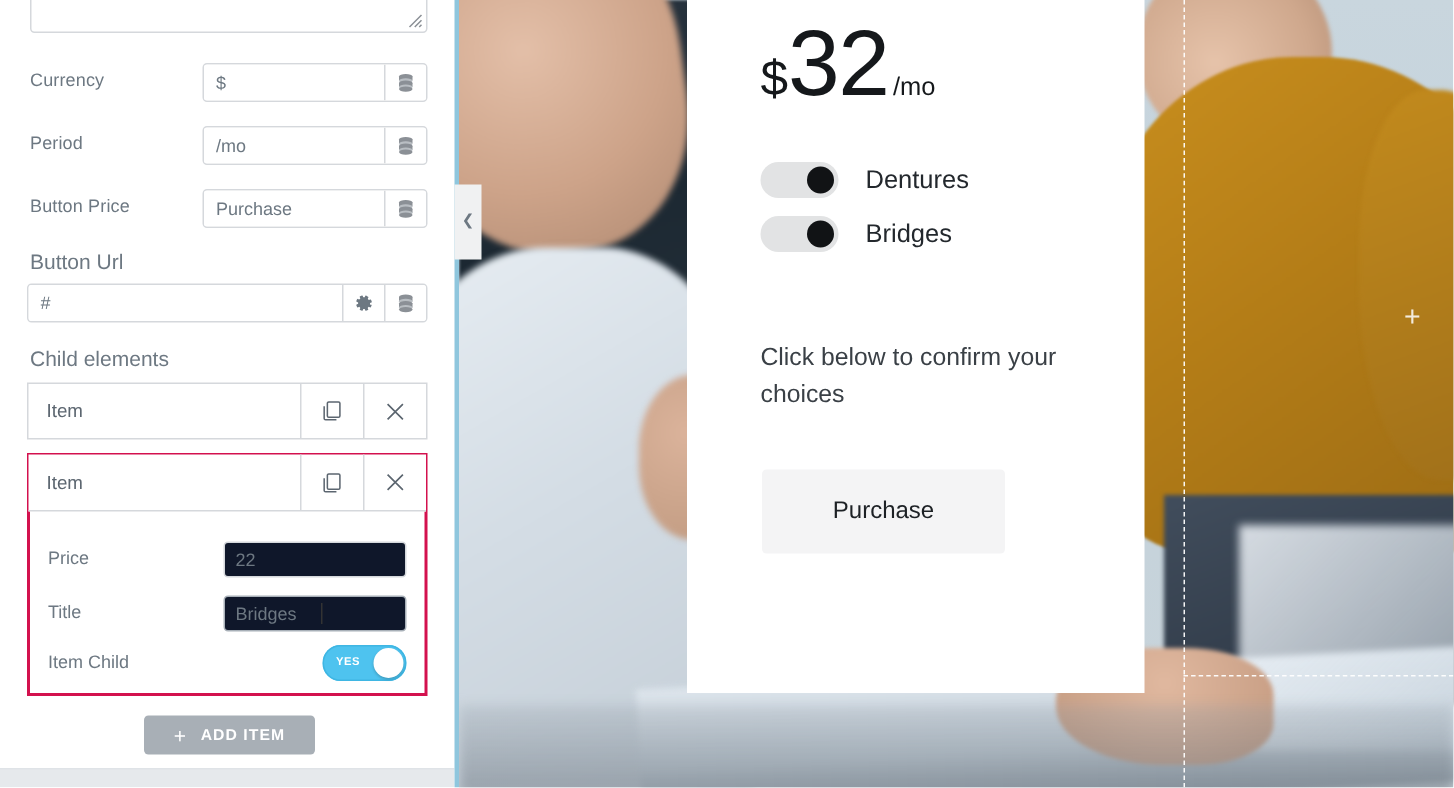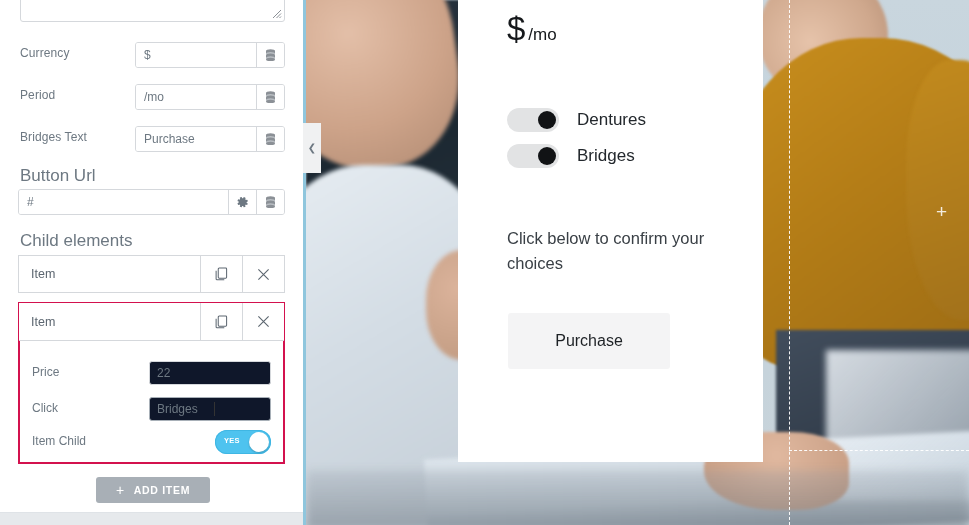--- a/index.html
+++ b/index.html
@@ -67,21 +67,21 @@
     position: absolute;
     left: 20px; top: 4px;
     font-size: 12px;
     color: #6d7882;
     letter-spacing: 0.1px;
     white-space: nowrap;
   }
   .field-label-block {
     position: absolute;
     left: 20px;
-    font-size: 17px;
+    font-size: 14px;
     color: #6d7882;
     white-space: nowrap;
   }
 
   .input-combo {
     position: absolute;
     right: 18px; top: 0;
     height: 26px;
     display: flex;
     align-items: stretch;
@@ -542,21 +542,21 @@
               <ellipse cx="5.5" cy="6.3" rx="4.5" ry="1.7" fill="#8b9096"></ellipse>
               <rect x="1" y="6.3" width="9" height="2.6" fill="#8b9096"></rect>
               <ellipse cx="5.5" cy="9" rx="4.5" ry="1.7" fill="#b9bec3"></ellipse>
               <ellipse cx="5.5" cy="10.4" rx="4.5" ry="1.7" fill="#8b9096"></ellipse>
             </svg>
           </div>
         </div>
       </div>
 
       <div class="field-row" style="top:126px;">
-        <span class="field-label">Bridges Text</span>
+        <span class="field-label">Button Price</span>
         <div class="input-combo">
           <input class="txt" value="Purchase" style="">
           <div class="addon">
             <svg width="11" height="13" viewBox="0 0 11 13">
               <ellipse cx="5.5" cy="2" rx="4.5" ry="1.7" fill="#8b9096"></ellipse>
               <rect x="1" y="2" width="9" height="2.6" fill="#8b9096"></rect>
               <ellipse cx="5.5" cy="4.8" rx="4.5" ry="1.7" fill="#b9bec3"></ellipse>
               <ellipse cx="5.5" cy="6.3" rx="4.5" ry="1.7" fill="#8b9096"></ellipse>
               <rect x="1" y="6.3" width="9" height="2.6" fill="#8b9096"></rect>
               <ellipse cx="5.5" cy="9" rx="4.5" ry="1.7" fill="#b9bec3"></ellipse>
@@ -622,21 +622,21 @@
             </svg>
           </div>
         </div>
 
         <div class="sub-field" style="top:57px;">
           <span class="sub-label">Price</span>
           <input class="sub-input" value="22" style="">
         </div>
 
         <div class="sub-field" style="top:93px;">
-          <span class="sub-label">Click</span>
+          <span class="sub-label">Title</span>
           <input class="sub-input focused" value="Bridges" style="">
           <div class="caret" style="right:68px; top:5px;"></div>
         </div>
 
         <div class="sub-field" style="top:126px;">
           <span class="sub-label">Item Child</span>
           <div class="switch-yes">
             <span class="lbl">YES</span>
             <span class="knob"></span>
           </div>
@@ -665,20 +665,21 @@
       <div class="jeans"></div>
       <div class="desk"></div>
       <div class="laptop"></div>
       <div class="hand-right"></div>
       <div class="blur-fg"></div>
     </div>
 
     <div class="price-card">
       <div class="price-line">
         <span class="cur">$</span>
+        <span class="amt">32</span>
         <span class="per">/mo</span>
       </div>
 
       <div class="feature-row" style="top:148px;justify-content:space-between;">
         <div class="switch-dark">
           <span class="knob"></span>
         </div>
         <span class="feature-label">Dentures</span>
       </div>
 

